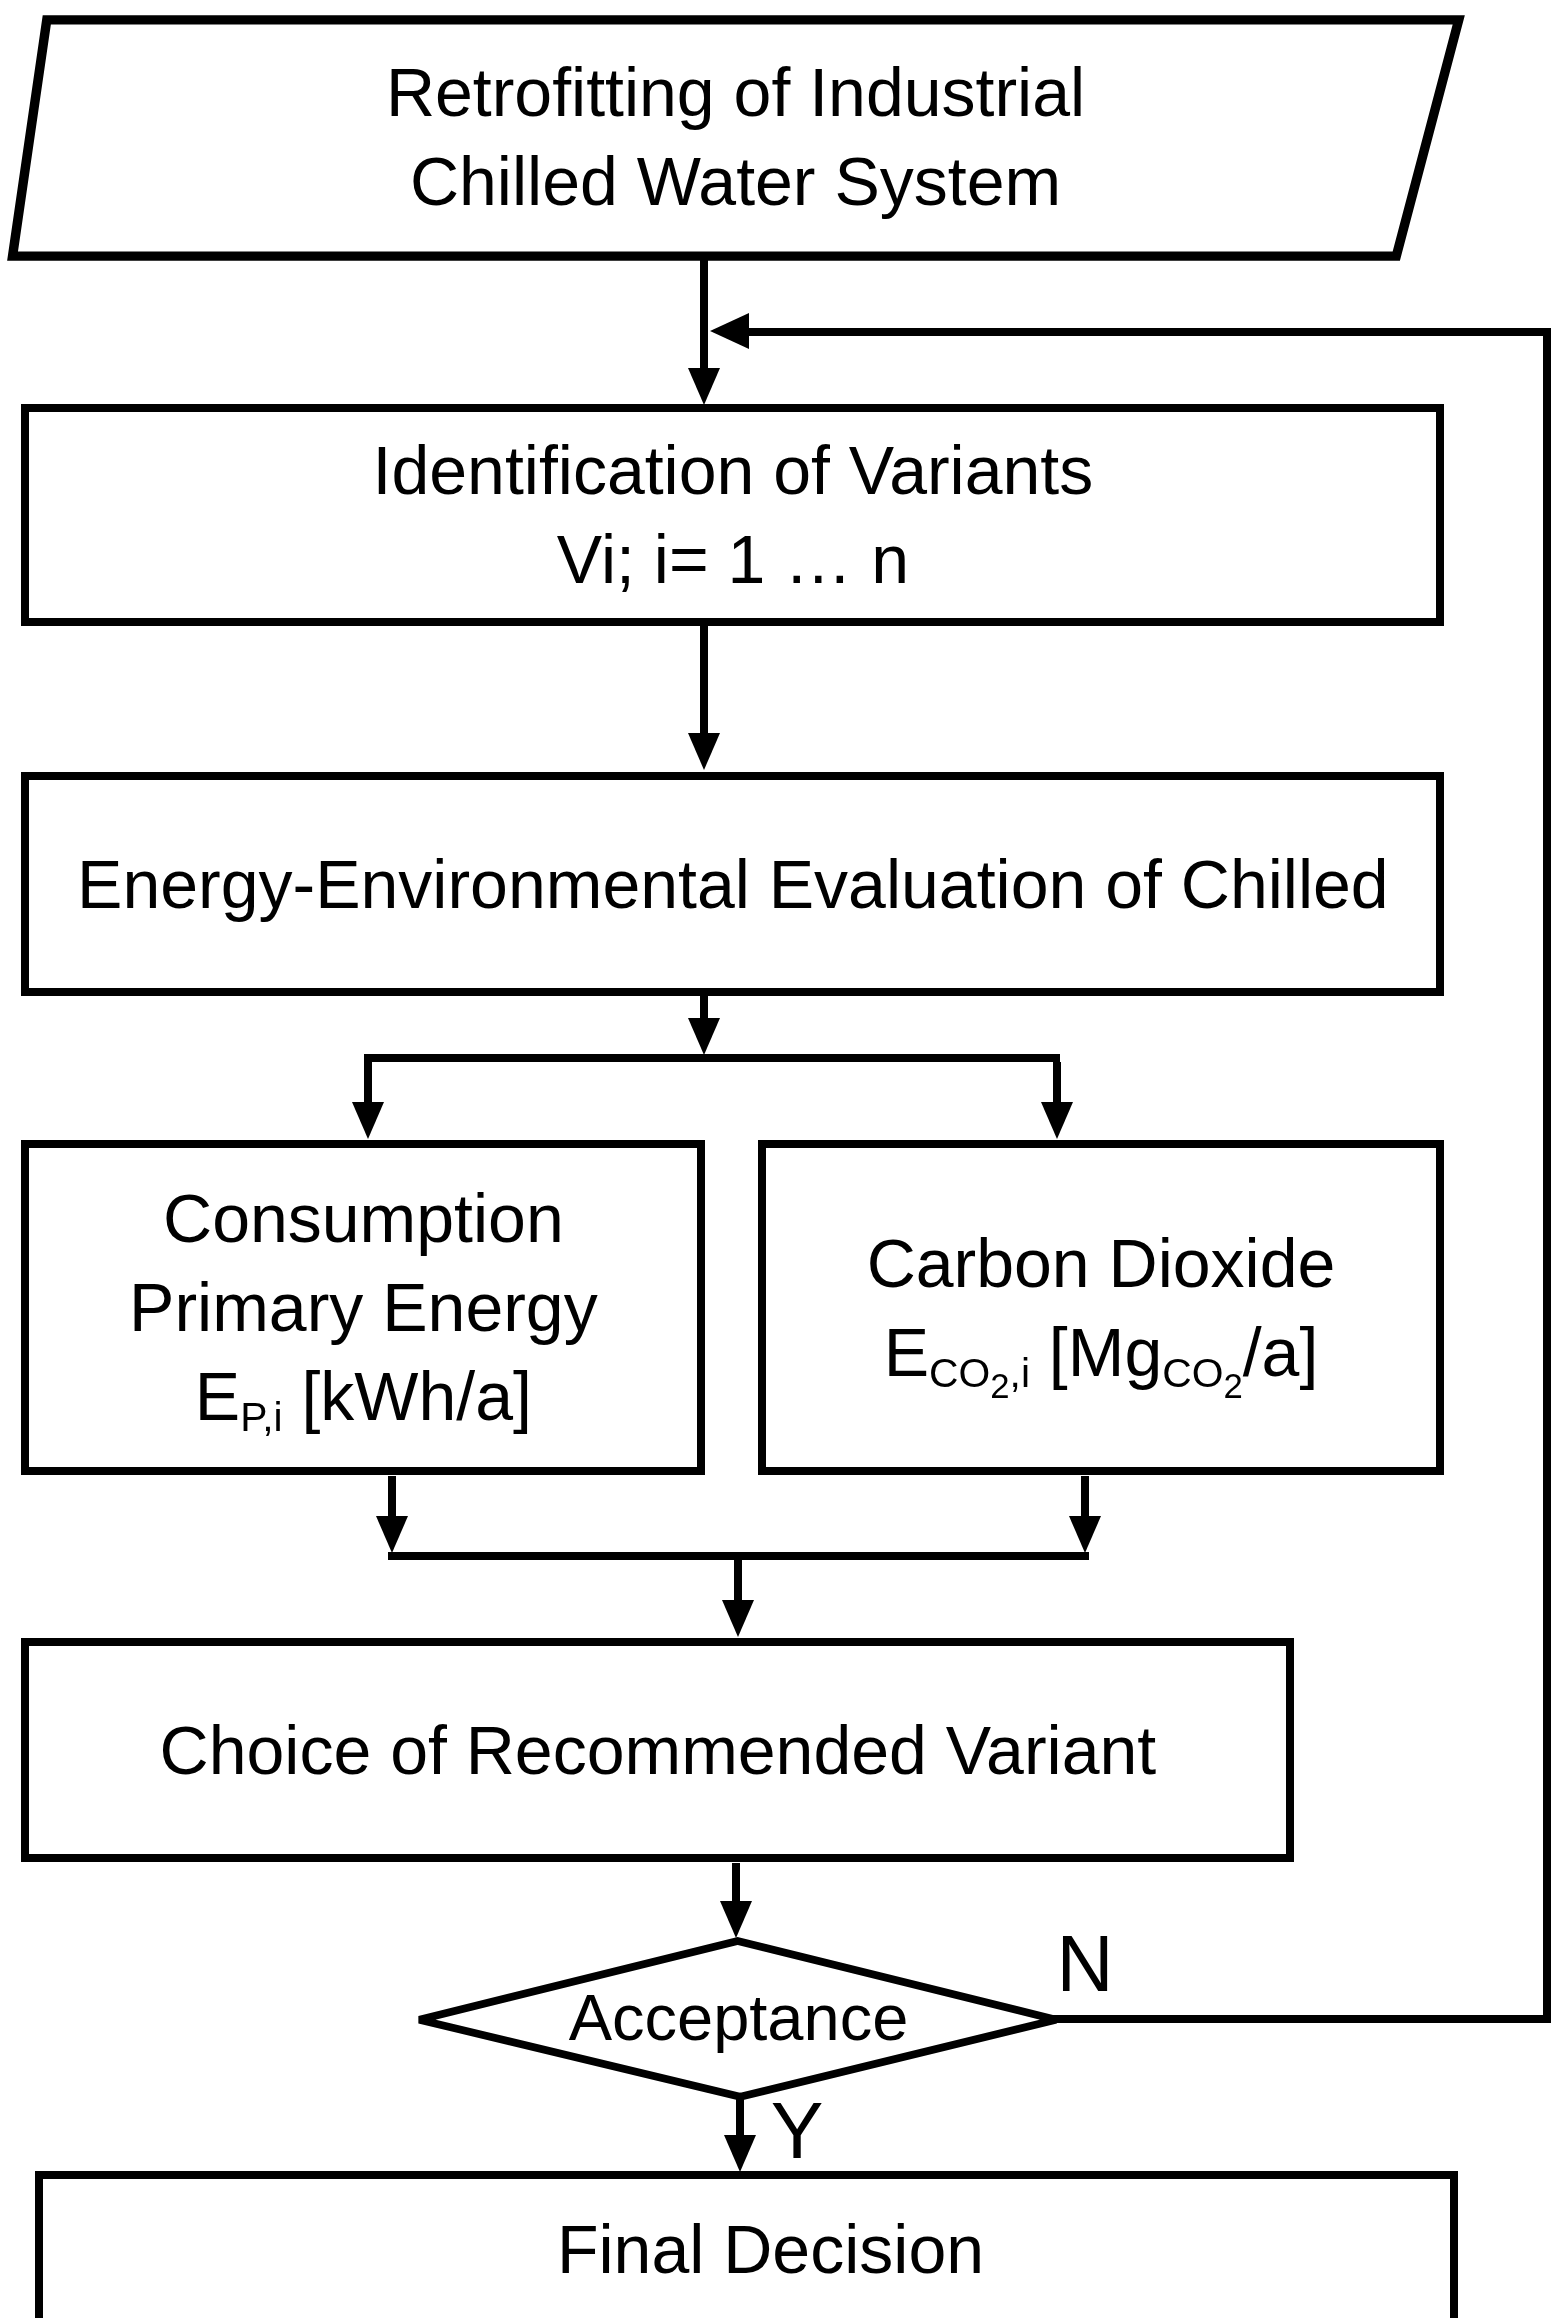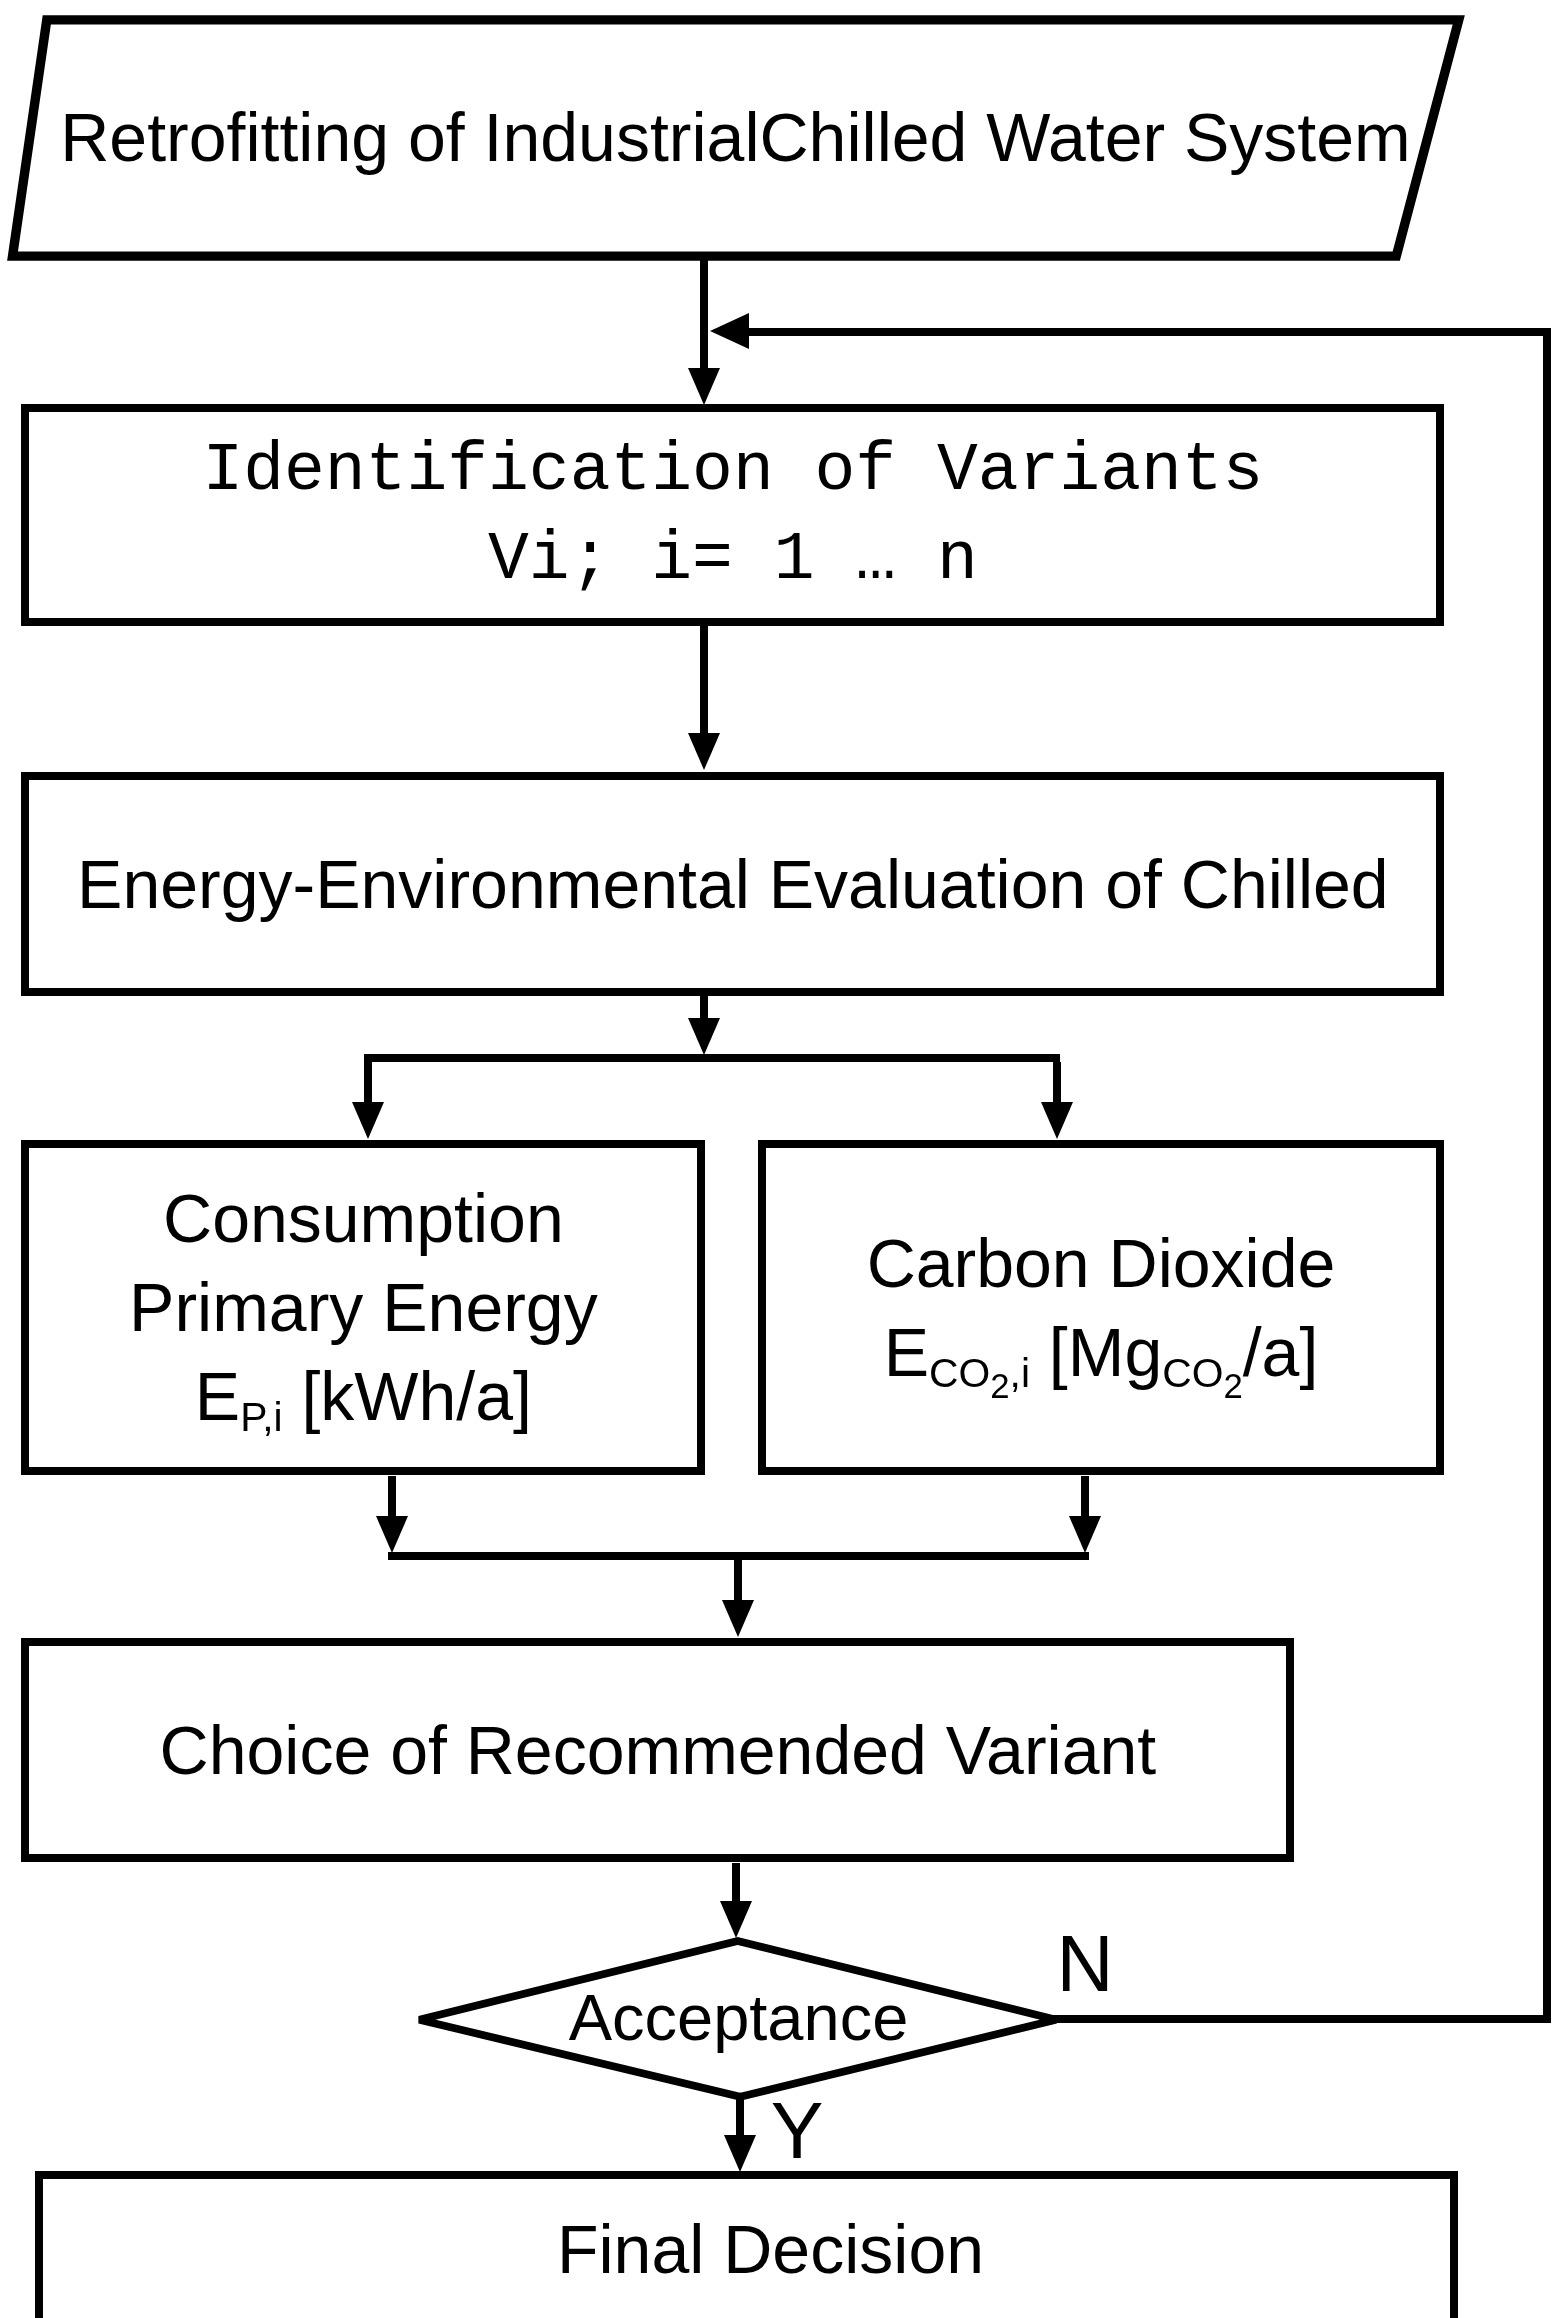--- a/index.html
+++ b/index.html
@@ -37,21 +37,21 @@
   }
   .arrow-left{
     position:absolute;width:0;height:0;
     border-top:18px solid transparent;
     border-bottom:18px solid transparent;
     border-right:39px solid #000;
   }
   .overlay-text{
     position:absolute;
     display:flex;
-    flex-direction:row;
+    flex-direction:column;
     align-items:center;
     justify-content:center;
     text-align:center;
   }
   sub.s1{
     font-size:0.6em;
     line-height:0;
     vertical-align:-0.28em;
   }
   span.s2{
@@ -80,21 +80,21 @@
     <div class="txt">Chilled Water System</div>
   </div>
 
   <div class="line" style="left:700px;top:254px;width:7.7px;height:116px;"></div>
   <div class="arrow-down" style="left:688px;top:368px;"></div>
 
   <div class="line" style="left:748px;top:328px;width:803px;height:7.7px;"></div>
   <div class="arrow-left" style="left:710px;top:313px;"></div>
   <div class="line" style="left:1543px;top:328px;width:7.7px;height:1695px;"></div>
 
-  <div class="box" style="left:21.4px;top:404px;width:1423px;height:222px;font-family:Liberation Mono, monospace;">
+  <div class="box" style="left:21.4px;top:404px;width:1423px;height:222px;">
     <div class="txt">Identification of Variants</div>
     <div class="txt">Vi; i= 1 … n</div>
   </div>
 
   <div class="line" style="left:700px;top:626px;width:7.7px;height:108px;"></div>
   <div class="arrow-down" style="left:688px;top:733px;"></div>
 
   <div class="box" style="left:21.4px;top:772px;width:1423px;height:224px;">
     <div class="txt">Energy-Environmental Evaluation of Chilled</div>
   </div>

